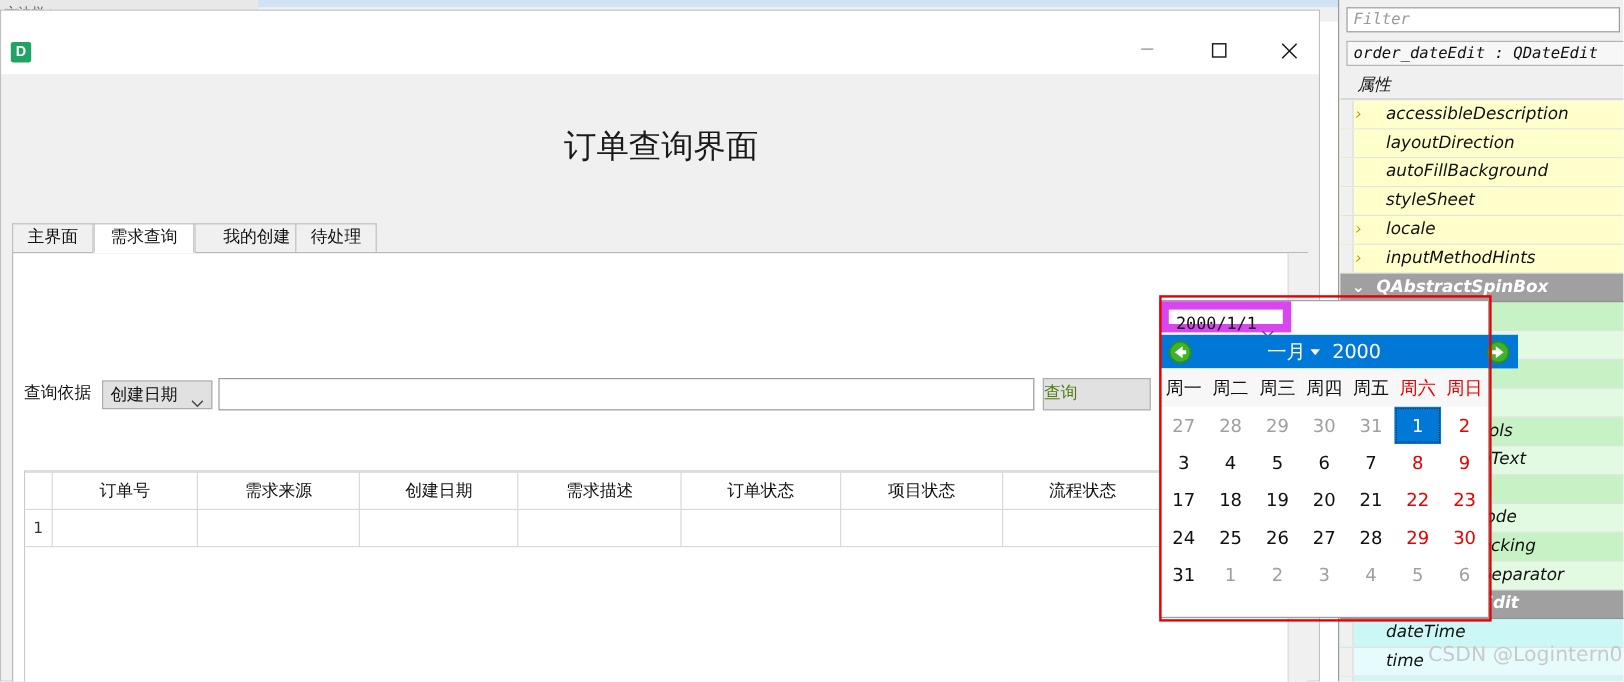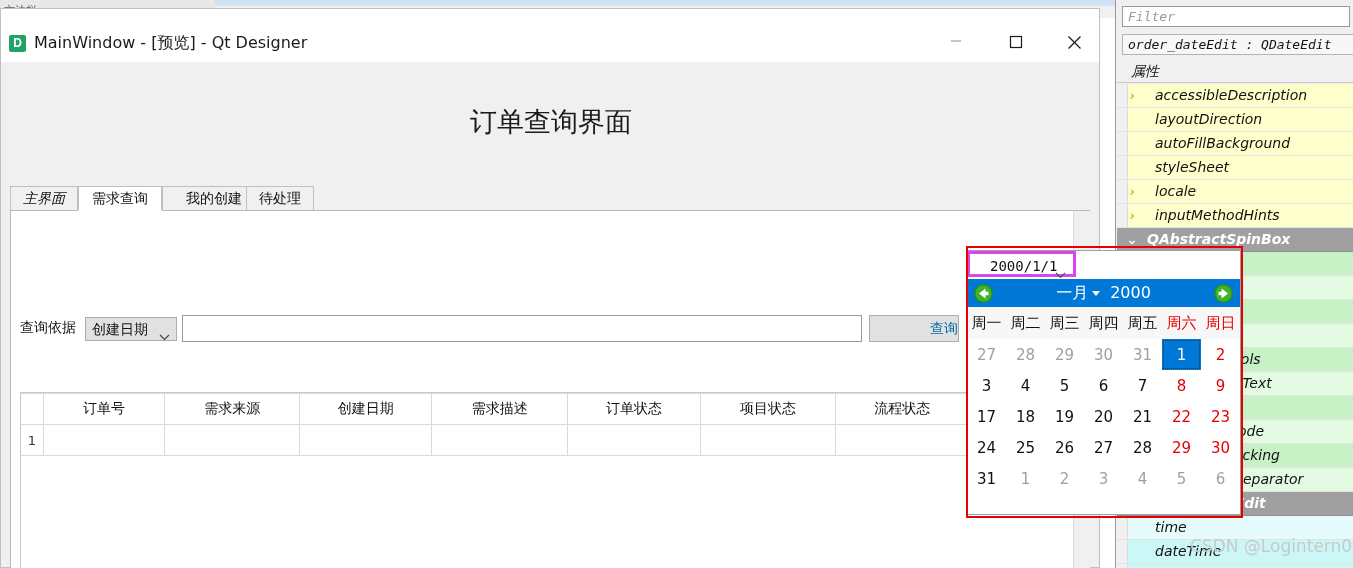--- a/index.html
+++ b/index.html
@@ -126,21 +126,21 @@
     background: #ffffff; border: 1px solid #9a9a9a;
     box-sizing: border-box;
     font-size: 14px; color: #111; padding: 0 5px;
     font-family: "DejaVu Sans", sans-serif;
     outline: none;
   }
   .q-button {
     position: absolute; left: 868px; top: 253px; width: 90px; height: 27px;
     background: #e1e1e1; border: 1px solid #adadad;
     box-sizing: border-box;
-    font-size: 14px; color: #0369a1; text-align: right; line-height: 25px;
+    font-size: 14px; color: #4d7c0f; text-align: left; line-height: 25px;
     font-family: "DejaVu Sans", sans-serif;
     cursor: default;
   }
 
   
   .table-wrap {
     position: absolute; left: 19px; top: 330px; width: 1060px; height: 228px;
     background: #ffffff;
     border: 1px solid #c8c8c8;
     box-sizing: border-box;
@@ -249,28 +249,28 @@
   .cal {
     position: absolute; left: 966px; top: 250px; width: 275px; height: 265px;
     background: #ffffff;
     border: 1px solid #a0a0a0;
     box-sizing: border-box;
     z-index: 30;
     font-family: "DejaVu Sans", sans-serif;
   }
   .cal-dateedit {
     position: absolute; left: 0; top: 0; width: 109px; height: 26px;
-    background: #ffffff; border: 3px solid #d946ef;
-    box-sizing: border-box;
-    font-size: 14px; color: #111; line-height: 24px; padding-left: 20px;
+    background: #ffffff; border: 7px solid #d946ef;
+    box-sizing: border-box;
+    font-size: 14px; color: #111; line-height: 24px; padding-left: 6px;
     font-family: "DejaVu Sans Mono", monospace;
   }
   .cal-dateedit .chev { position: absolute; right: 7px; top: 8px; }
   .cal-nav {
-    position: absolute; left: 0; top: 28px; width: 273px; height: 28px;
+    position: absolute; left: 0; top: 28px; width: 298px; height: 28px;
     background: #0078d7;
   }
   .cal-nav .arrow-l { position: absolute; left: 6px; top: 4px; }
   .cal-nav .arrow-r { position: absolute; right: 6px; top: 4px; }
   .cal-month {
     position: absolute; left: 0; top: 0; width: 273px; height: 28px;
     text-align: center; line-height: 28px;
     color: #ffffff; font-size: 16px;
   }
   .cal-month .mname { margin-right: 4px; }
@@ -316,21 +316,20 @@
   <div class="designer-bg"></div>
   <div class="designer-topblue"></div>
   <div class="designer-tabstrip">
     <span class="ghost-tab">方法栏 &gt;</span>
   </div>
 
   <div class="win">
 
     <div class="win-title">
       <div class="win-icon">D</div>
-      <div class="win-title-text">MainWindow - [预览] - Qt Designer</div>
 
       <div class="win-btn btn-min">
         <span>
           <svg width="12" height="12" viewBox="0 0 12 12">
               <line x1="1" y1="6" x2="11" y2="6" stroke="#8a8a8a" stroke-width="1"></line>
             </svg>
         </span>
       </div>
       <div class="win-btn btn-max">
         <span>
@@ -347,21 +346,21 @@
             </svg>
         </span>
       </div>
     </div>
 
     <div class="win-body">
 
       <div class="page-title">订单查询界面</div>
 
       <div class="tabbar">
-          <div class="tab" style="left: 0px; width: 68px; font-style: italic;"><span>主界面</span></div>
+          <div class="tab" style="left: 0px; width: 68px;"><span>主界面</span></div>
           <div class="tab active" style="left: 68px; width: 84px;"><span>需求查询</span></div>
           <div class="tab" style="left: 152px; width: 104px;"><span>我的创建</span></div>
           <div class="tab" style="left: 236px; width: 68px;"><span>待处理</span></div>
         </div>
       <div class="tabpane"></div>
 
       <div class="q-label">查询依据</div>
 
       <div class="q-combo">
         <span>创建日期</span>
@@ -497,27 +496,27 @@
           <span class="pname">keyboardTracking</span>
         </div>
         <div class="prop-row green alt">
           <div class="leftbar"></div>
           <span class="pname">showGroupSeparator</span>
         </div>
         <div class="prop-row group">
           <span class="indent-arrow">⌄</span>
           <span class="pname">QDateTimeEdit</span>
         </div>
+        <div class="prop-row cyan">
+          <div class="leftbar"></div>
+          <span class="pname">dateTime</span>
+        </div>
         <div class="prop-row cyan alt">
           <div class="leftbar"></div>
           <span class="pname">time</span>
-        </div>
-        <div class="prop-row cyan">
-          <div class="leftbar"></div>
-          <span class="pname">dateTime</span>
         </div>
         <div class="prop-row cyan">
           <div class="leftbar"></div>
           <span class="pname">date</span>
         </div>
       </div>
   </div>
 
   <div class="watermark">CSDN @Logintern09</div>
 

